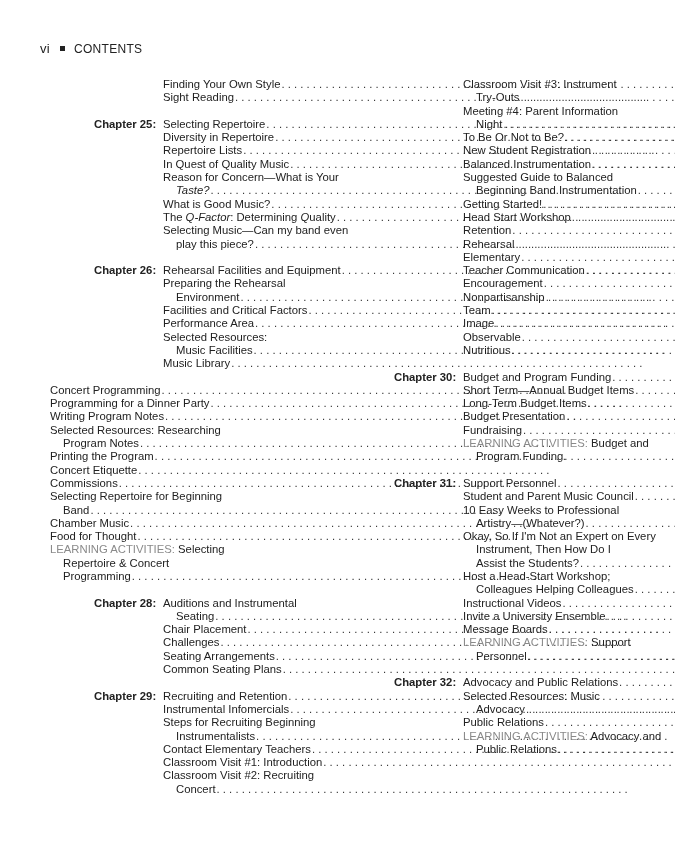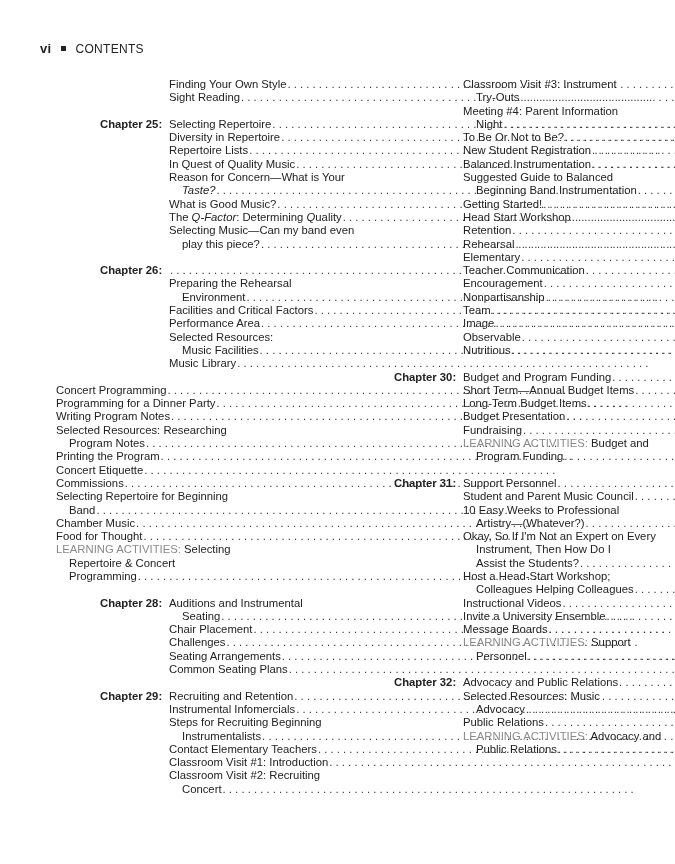--- a/index.html
+++ b/index.html
@@ -9,27 +9,27 @@
       color: #222222;
       font-family: "Liberation Sans", "DejaVu Sans", sans-serif;
       position: relative;
       overflow: hidden;
     }
     .running-head {
       position: absolute; left: 40px; top: 41px;
       font-size: 12px; letter-spacing: 0.3px;
       display: flex; align-items: center;
     }
-    .running-head .folio { font-weight: bold; font-size: 13px; }
+    .running-head .folio { font-weight: normal; font-size: 13px; }
     .running-head .bullet {
       display: inline-block; width: 5px; height: 5px; background: #222;
       margin: 0 9px 0 10px;
     }
     .column { position: absolute; top: 78px; font-size: 11.3px; line-height: 13.3px; }
-    .col-left { left: 56px; width: 268px; }
+    .col-left { left: 50px; width: 268px; }
     .col-right { left: 350px; width: 268px; }
     .chapter { margin-bottom: 13.3px; }
     .row { display: flex; position: relative; }
     .chap-label { width: 69px; font-weight: bold; flex: none; margin-left: 44px; }
     .entry-block { flex: 1; }
     .line { display: flex; white-space: nowrap; }
     .line .t { flex: none; }
     .line .dots {
       flex: 1; overflow: hidden; white-space: nowrap; letter-spacing: 2.6px;
       margin: 0 1px; color: #333;
@@ -133,20 +133,21 @@
           </div>
         </div>
       </div>
     </div>
     <div class="chapter">
       <div class="row">
         <div class="chap-label">Chapter 26:</div>
         <div class="entry-block">
           <div class="entry">
             <div class="line">
+              <span class="t title-bold">Rehearsal Facilities and Equipment</span>
               <span class="dots"></span>
             </div>
           </div>
           <div class="entry">
             <div class="line">
               <span class="t">Preparing the Rehearsal</span>
             </div>
             <div class="line indent">
               <span class="t">Environment</span>
               <span class="dots"></span>

